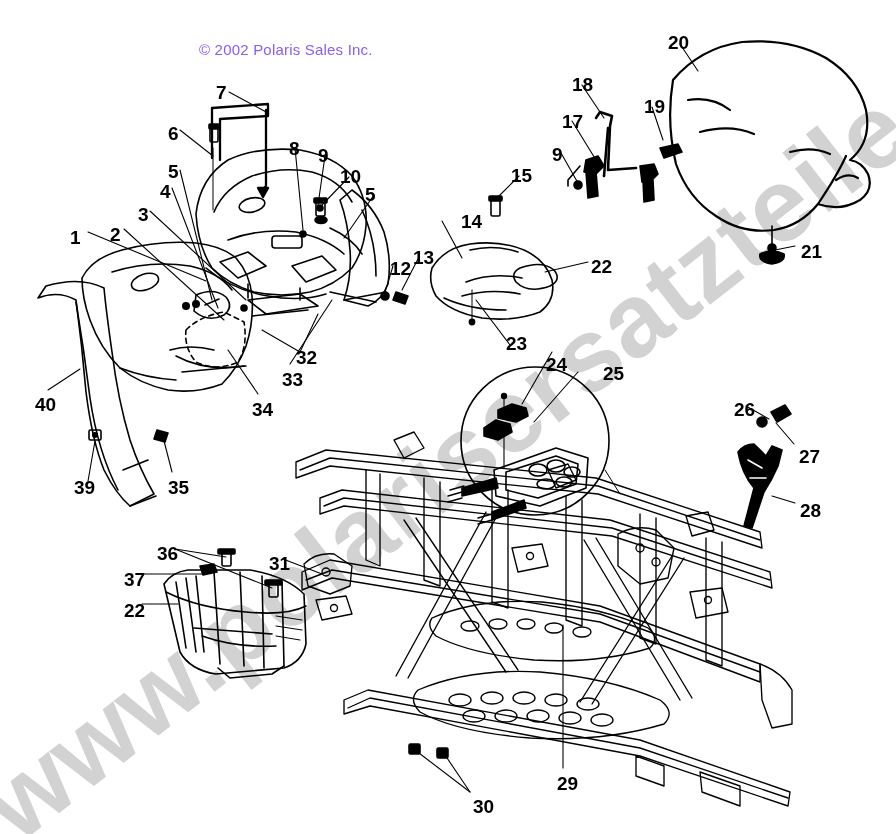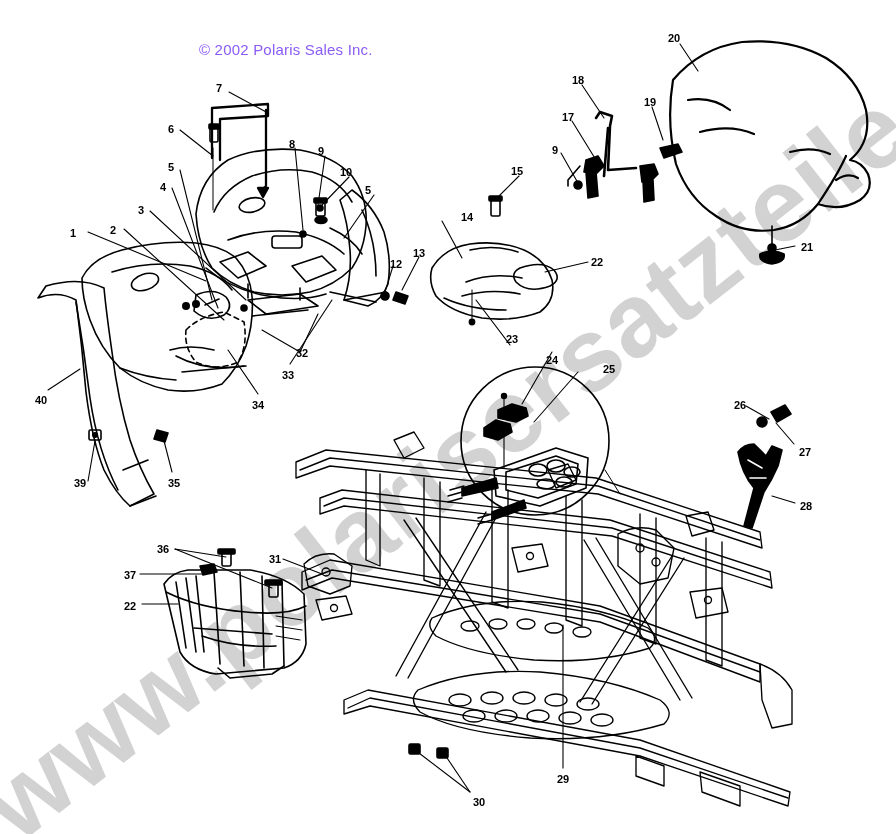--- a/index.html
+++ b/index.html
@@ -8,21 +8,21 @@
   #svgroot{position:absolute;left:0;top:0;width:896px;height:834px;}
   .copyright{
     position:absolute;left:199px;top:41px;
     font-family:"Liberation Sans",sans-serif;
     font-size:15px;font-weight:400;color:#8b5cf6;letter-spacing:.2px;
     white-space:nowrap;
   }
   .callout{
     position:absolute;
     font-family:"Liberation Sans",sans-serif;
-    font-size:11px;font-weight:700;color:#000;
+    font-size:19px;font-weight:700;color:#000;
     line-height:1;white-space:nowrap;
   }
   .wm{
     position:absolute;left:0;top:0;width:896px;height:834px;
     pointer-events:none;overflow:hidden;
   }
   .wm-text{
     position:absolute;
     left:-40px;top:770px;
     transform-origin:0 0;

